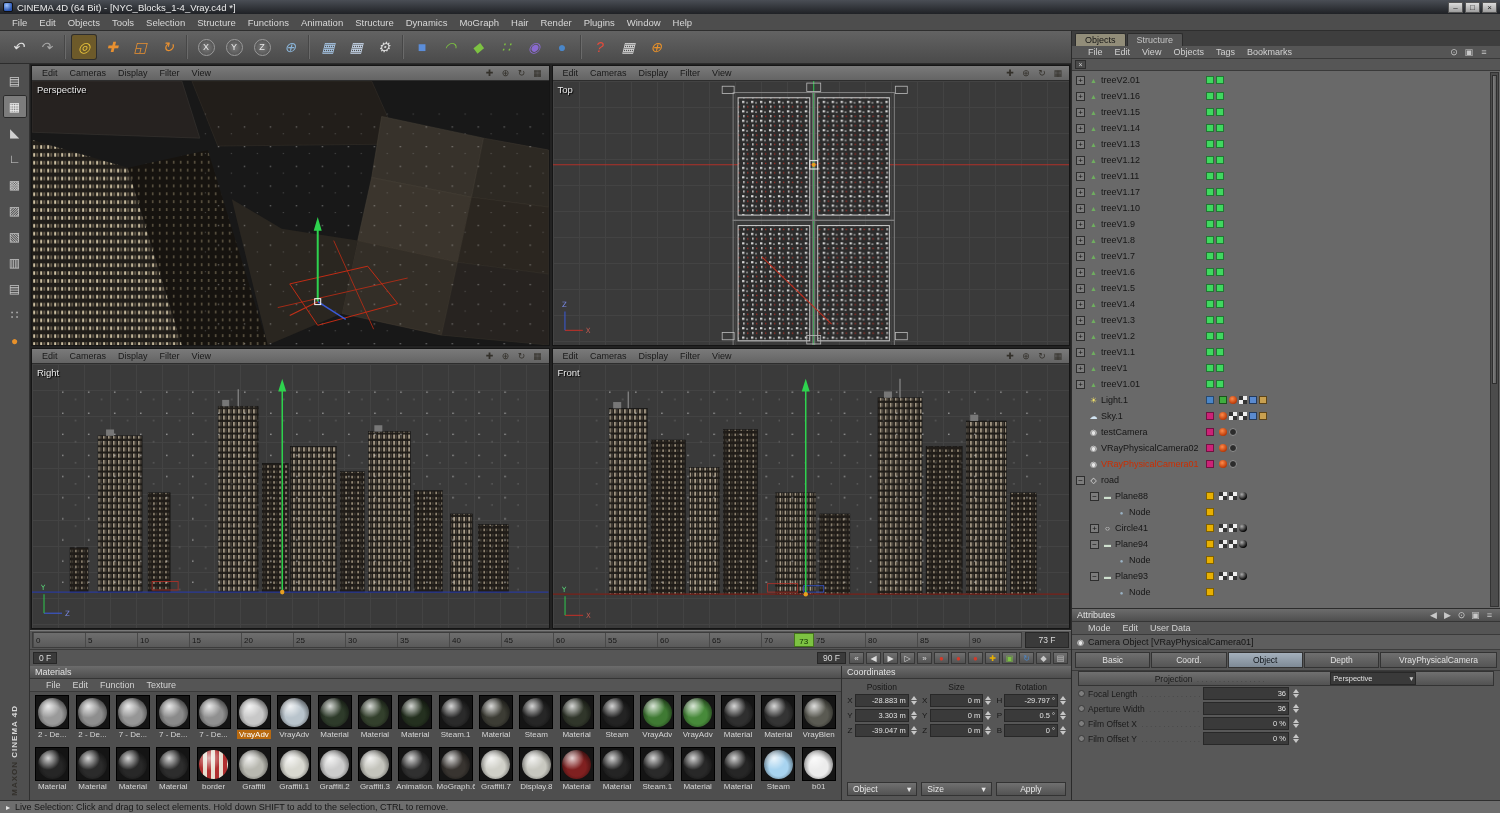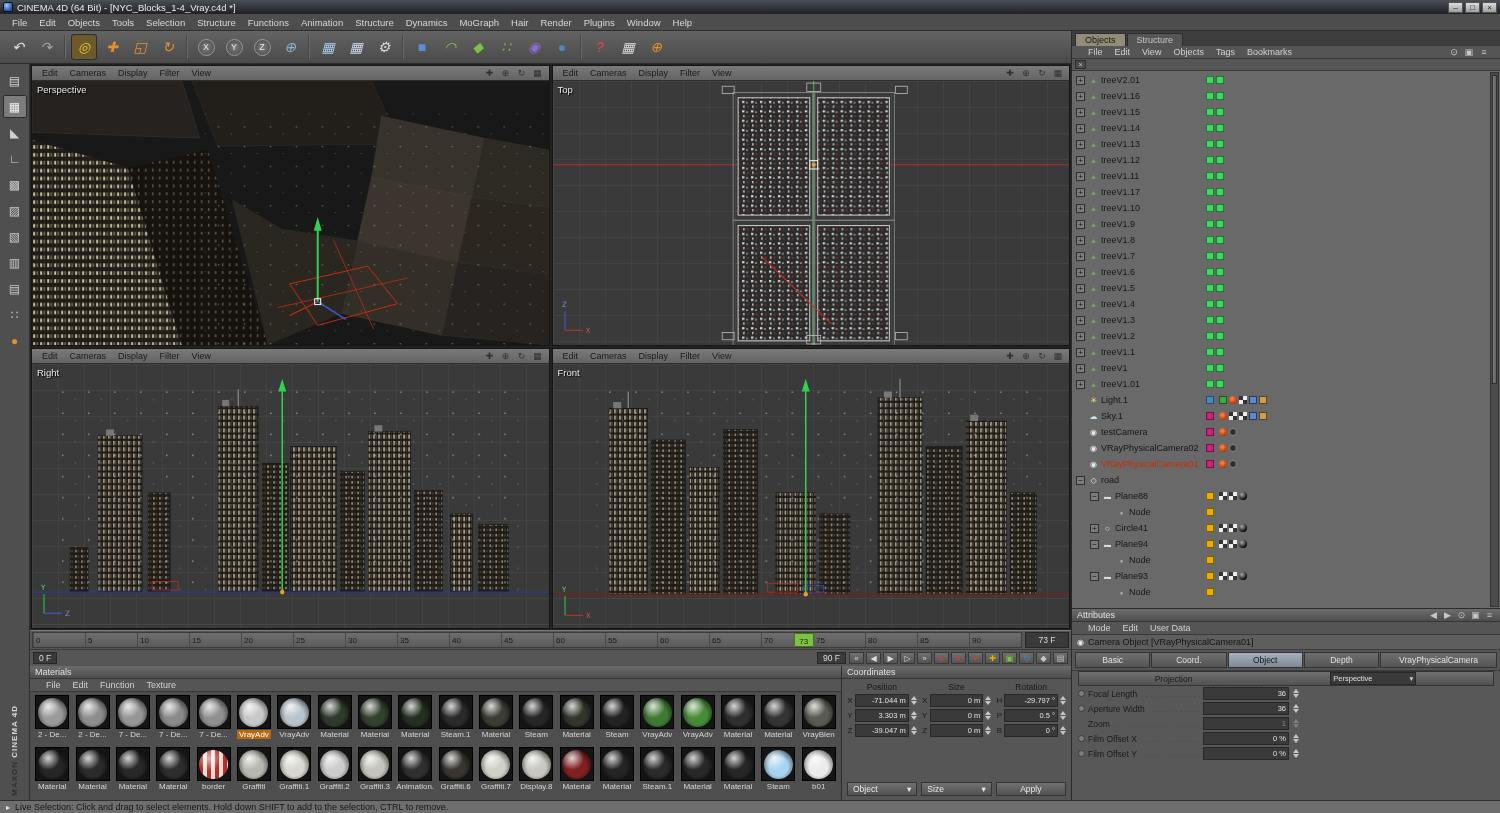--- a/index.html
+++ b/index.html
@@ -887,21 +887,21 @@
                       <span class="thumb">
                         <span class="sphere" style="--c: #303030;"></span>
                       </span>
                       <span class="mlabel">Animation.4</span>
                     </div>
 
                     <div class="mat">
                       <span class="thumb">
                         <span class="sphere" style="--c: #383430;"></span>
                       </span>
-                      <span class="mlabel">Graffiti.6</span>
+                      <span class="mlabel">MoGraph.6</span>
                     </div>
 
                     <div class="mat">
                       <span class="thumb">
                         <span class="sphere" style="--c: #d0d0c8;"></span>
                       </span>
                       <span class="mlabel">Graffiti.7</span>
                     </div>
 
                     <div class="mat">
@@ -968,21 +968,21 @@
                   <span>Coordinates</span>
                 </div>
               <div class="coord-grid">
 
                   <div class="cgroup">
                     <div class="chead">Position</div>
                     <div class="crows" style="display:flex;flex-direction:column;gap:2px">
 
                         <div class="crow">
                           <span class="axis">X</span>
-                          <span class="field">-71.044 m</span>
+                          <span class="field">-28.883 m</span>
                           <span class="spin">
                           <i class="up"></i>
                           <i class="dn"></i>
                         </span>
                         </div>
 
                         <div class="crow">
                           <span class="axis">Y</span>
                           <span class="field">3.303 m</span>
                           <span class="spin">
@@ -1582,31 +1582,20 @@
               <span class="field pfield">
                 <span>36</span>
               </span>
               <span class="spin">
                 <i class="up"></i>
                 <i class="dn"></i>
               </span>
             </div>
 
 
-            <div class="prow disabled">
-              <span class="key"></span>
-              <span class="plabel">Zoom</span>
-              <span class="field pfield">
-                <span>1</span>
-              </span>
-              <span class="spin">
-                <i class="up"></i>
-                <i class="dn"></i>
-              </span>
-            </div>
 
             <div class="prow">
               <span class="key on"></span>
               <span class="plabel">Film Offset X</span>
               <span class="field pfield">
                 <span>0 %</span>
               </span>
               <span class="spin">
                 <i class="up"></i>
                 <i class="dn"></i>

